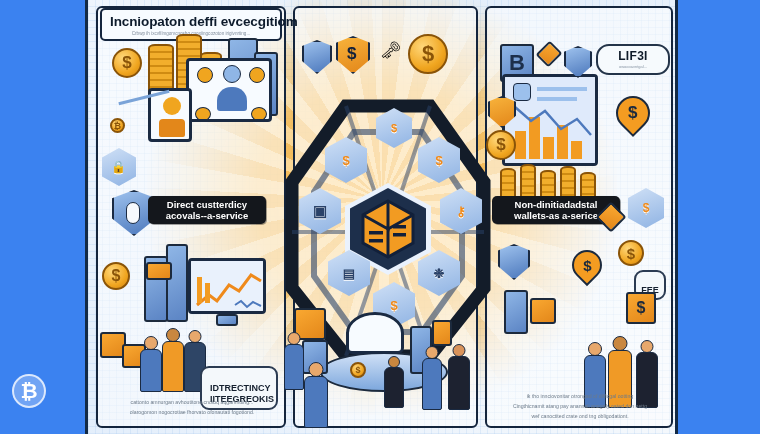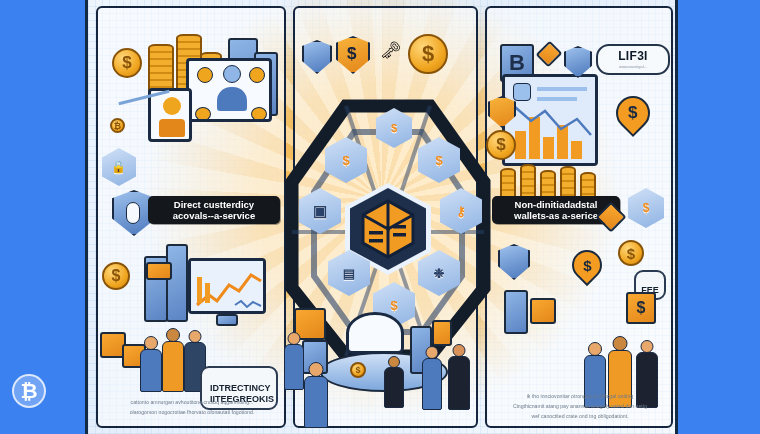--- a/index.html
+++ b/index.html
@@ -211,20 +211,24 @@
 <div id="canvas">
 
   <div id="illustration">
     <div class="paper"></div>
     <div class="burst"></div>
 
     <div class="panel-box" style="left:8px; top:6px; width:190px; height:422px;"></div>
     <div class="panel-box" style="left:205px; top:6px; width:185px; height:422px;"></div>
     <div class="panel-box" style="left:397px; top:6px; width:188px; height:422px;"></div>
 
+    <div class="hdr" style="left:12px; top:8px; width:182px;">
+      <div class="t">Incniopaton deffi evcecgitiom</div>
+      <div class="s">Crbwp ih ixcvfilmgorvcnoshg cnoxiingcozoton irigivnrting...</div>
+    </div>
 
 
 
     <div class="coin" style="left:24px; top:48px; width:30px; height:30px; font-size:17px;">$</div>
     <div class="coinstack" style="left:60px; top:44px; width:26px; height:62px;"></div>
     <div class="coinstack" style="left:88px; top:34px; width:26px; height:74px;"></div>
     <div class="coinstack" style="left:112px; top:52px; width:22px; height:56px;"></div>
     <div class="bluebox" style="left:140px; top:38px; width:30px; height:78px;"></div>
     <div class="bluebox" style="left:166px; top:52px; width:24px; height:64px;"></div>
 
@@ -246,21 +250,21 @@
     <div class="coin" style="left:22px; top:118px; width:15px; height:15px; font-size:9px;">₿</div>
 
 
     <div class="hex hex-blue" style="left:14px; top:148px; width:34px; height:38px;">
       <span class="glyph" style="font-size:12px;">🔒</span>
     </div>
 
     <div class="shield" style="left:24px; top:190px; width:44px; height:46px;"></div>
     <div style="position:absolute; left:38px; top:202px; width:14px; height:22px; border-radius:7px; background:#f6f9fd; border:1px solid #1a2a42;"></div>
 
-    <div class="callout" style="left:60px; top:196px; width:132px;">Direct custterdicy
+    <div class="callout" style="left:60px; top:196px; width:118px;">Direct custterdicy
 acovals--a-service</div>
 
     <div class="coin" style="left:14px; top:262px; width:28px; height:28px; font-size:16px;">$</div>
 
     <div class="bluebox" style="left:56px; top:256px; width:24px; height:66px;"></div>
     <div class="bluebox" style="left:78px; top:244px; width:22px; height:78px;"></div>
     <div class="box" style="left:58px; top:262px; width:26px; height:18px;"></div>
 
     <div class="screen" style="left:100px; top:258px; width:78px; height:56px;">
       <svg width="78" height="56" viewBox="0 0 78 56">

